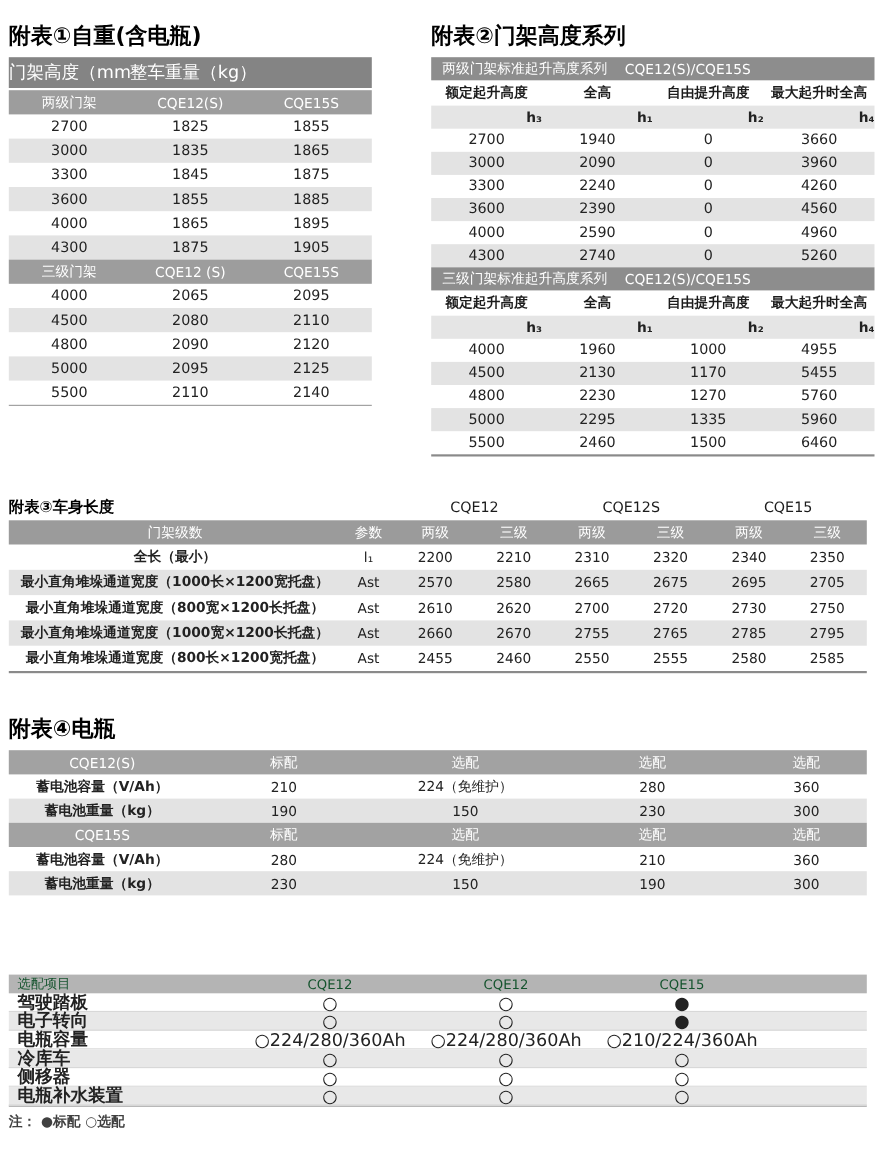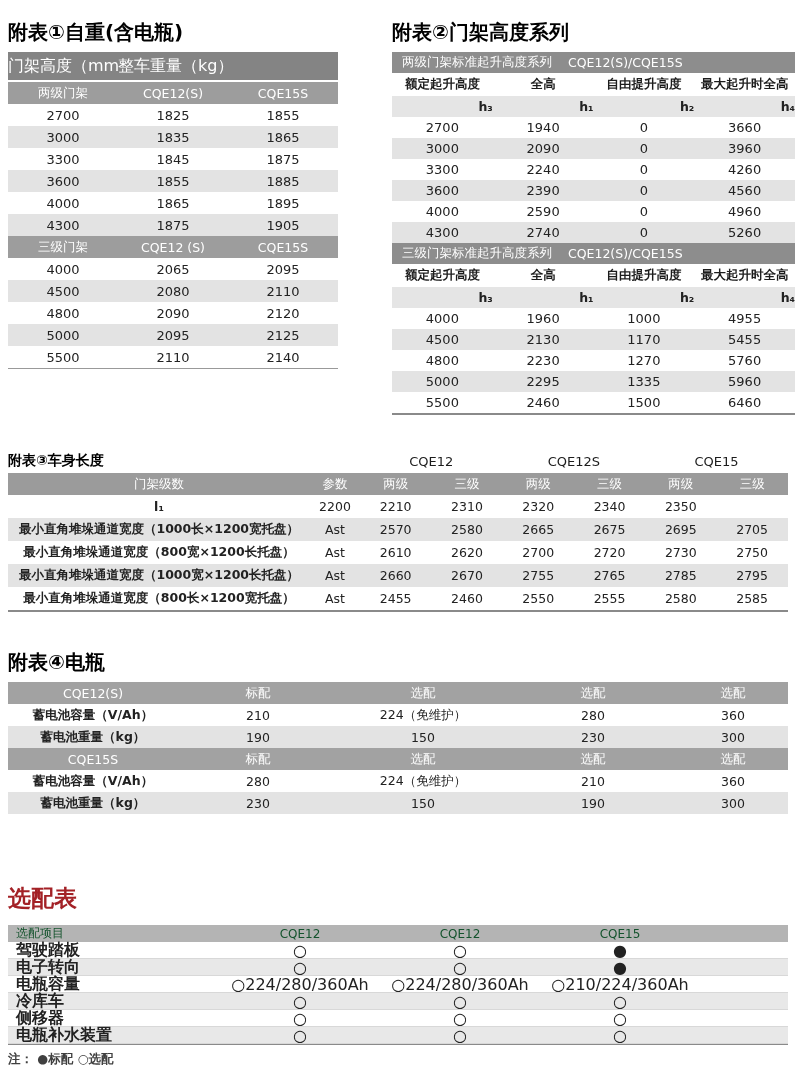--- a/index.html
+++ b/index.html
@@ -273,20 +273,21 @@
       <div class="cell">参数</div>
       <div class="cell">两级</div>
       <div class="cell">三级</div>
       <div class="cell">两级</div>
       <div class="cell">三级</div>
       <div class="cell">两级</div>
       <div class="cell">三级</div>
     </div>
     <div class="rows">
         <div class="trow">
+          <div class="cell">全长（最小）</div>
           <div class="cell">l₁</div>
           <div class="cell">2200</div>
           <div class="cell">2210</div>
           <div class="cell">2310</div>
           <div class="cell">2320</div>
           <div class="cell">2340</div>
           <div class="cell">2350</div>
         </div>
         <div class="trow">
           <div class="cell">最小直角堆垛通道宽度（1000长×1200宽托盘）</div>
@@ -375,21 +376,20 @@
           <div class="cell">蓄电池重量（kg）</div>
           <div class="cell">230</div>
           <div class="cell">150</div>
           <div class="cell">190</div>
           <div class="cell">300</div>
         </div>
       </div>
   </div>
 
   <div class="opt">
-    <h2 class="opt-title">选配表</h2>
     <div>
       <div class="hdr">
         <div class="cell">选配项目</div>
         <div class="cell">CQE12</div>
         <div class="cell">CQE12</div>
         <div class="cell">CQE15</div>
       </div>
       <div class="rows">
           <div class="trow">
             <div class="cell">驾驶踏板</div>

